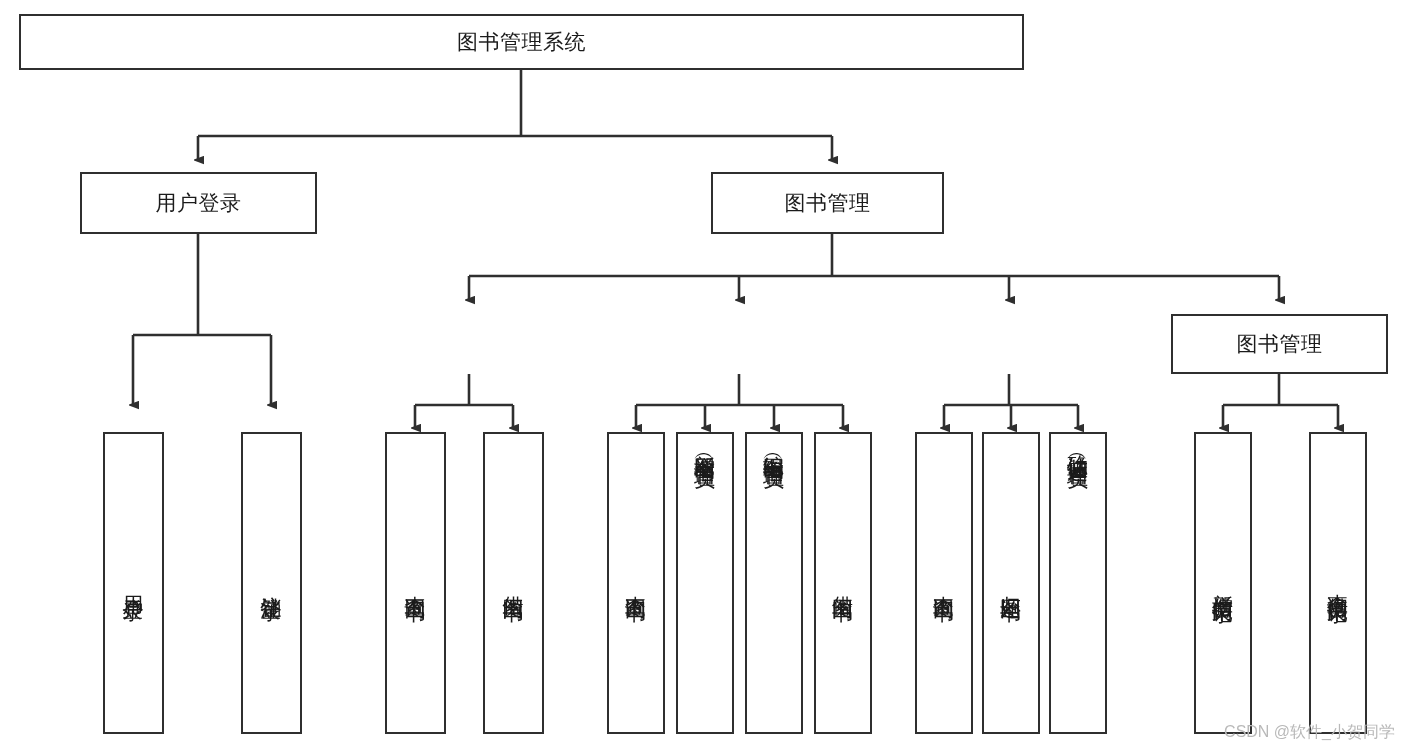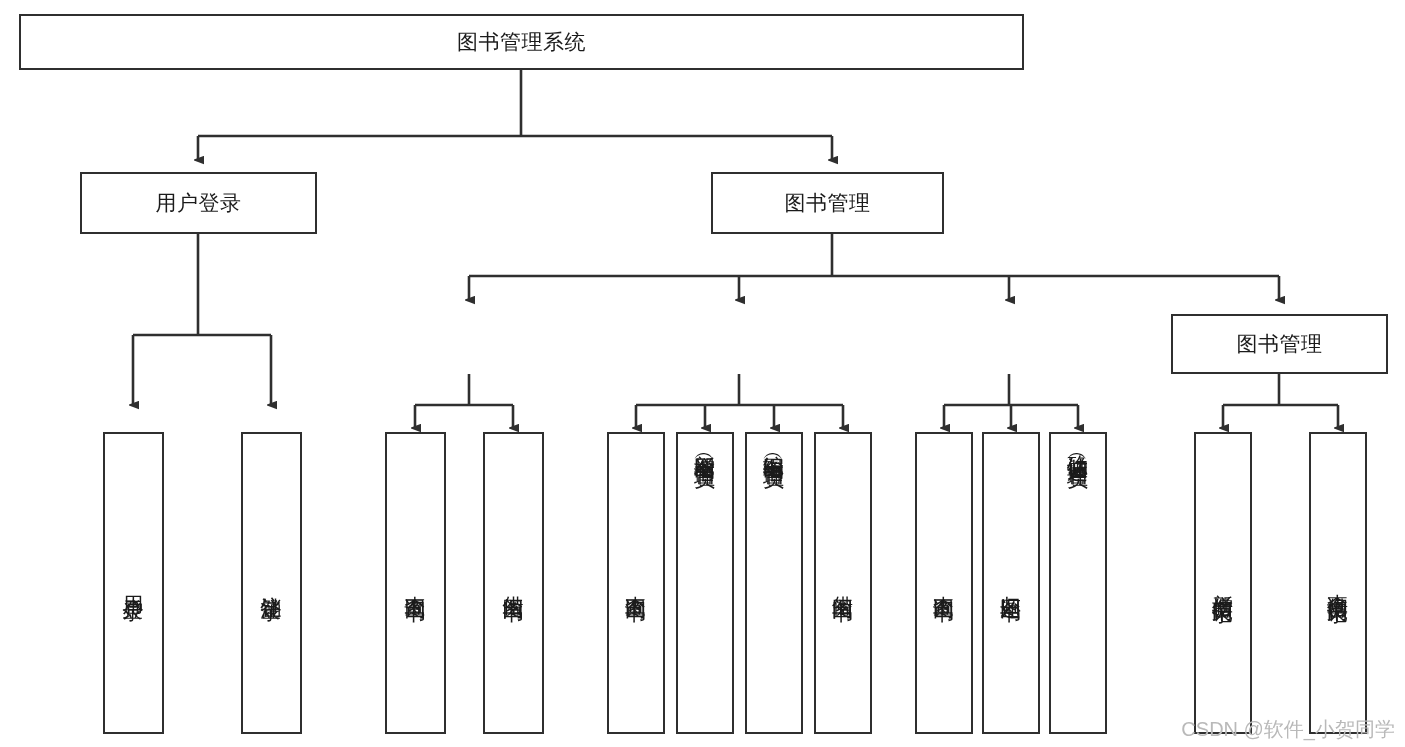--- a/index.html
+++ b/index.html
@@ -56,21 +56,21 @@
     padding-top: 4px;
   }
   .node.vertical.mid {
     align-items: center;
     padding-top: 0;
   }
   .watermark {
     position: absolute;
     right: 10px;
     bottom: 4px;
-    font-size: 20px;
+    font-size: 16px;
     color: #b9b9b9;
     z-index: 3;
     white-space: pre;
   }
 </style>
 </head>
 <body>
 
 <div id="canvas">
 

